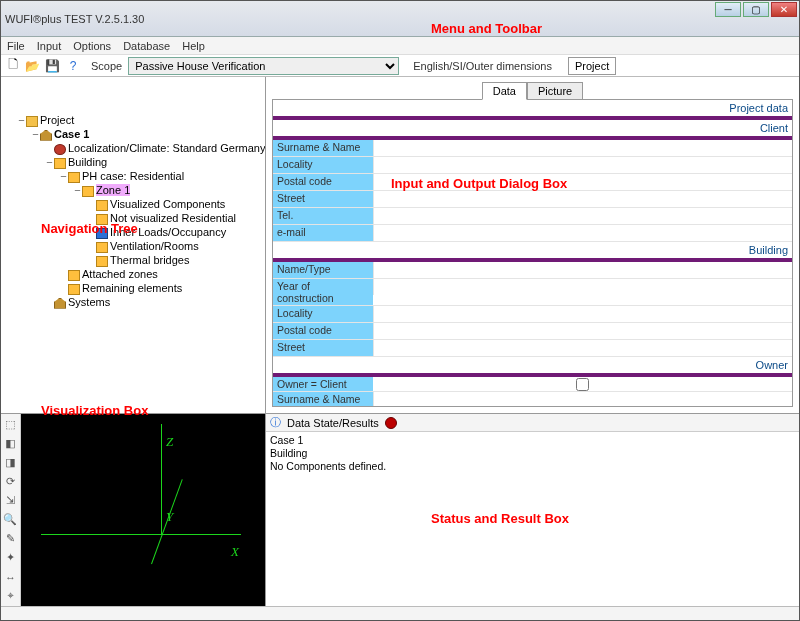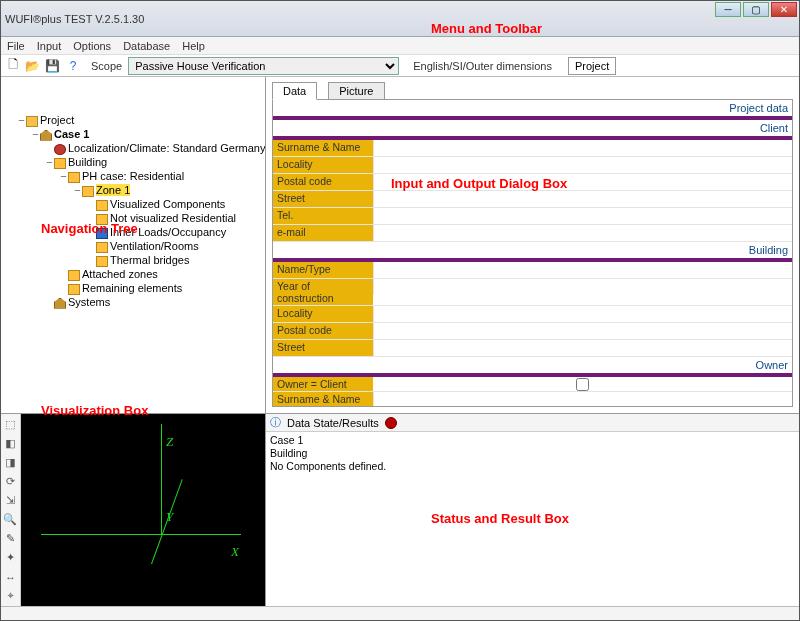--- a/index.html
+++ b/index.html
@@ -22,30 +22,30 @@
   .tree { padding: 4px 2px; font-size: 11px; line-height: 14px; color: #000; margin-top: 32px; }
   .tree ul { list-style: none; padding-left: 14px; }
   .tree li { white-space: nowrap; }
   .tw { display: inline-block; width: 9px; text-align: center; color: #666; }
   .ic { display: inline-block; width: 12px; height: 11px; margin-right: 2px; vertical-align: middle; }
   .ic-folder { background: #f4c14a; border: 1px solid #b88a1e; }
   .ic-box { background: #ffbf3d; border: 1px solid #b78418; }
   .ic-house { background: #c49332; border: 1px solid #8a631b; clip-path: polygon(50% 0,100% 40%,100% 100%,0 100%,0 40%); }
   .ic-red { background: #c0392b; border: 1px solid #7a2018; border-radius: 50%; }
   .ic-blue { background: #2a6fd6; border: 1px solid #173f7c; }
-  .sel { background: #fde047; }
+  .sel { background: #f0abfc; }
   
   .formwrap { display: flex; flex-direction: column; height: 100%; }
-  .tabs { display: flex; padding: 4px 6px 0; gap: 11px; }
+  .tabs { display: flex; padding: 4px 6px 0; gap: 0; justify-content: center; }
   .tab { padding: 2px 10px; border: 1px solid #999; background: #ececec; font-size: 11px; position: relative; top: 1px; }
   .tab.active { background: #fff; border-bottom-color: #fff; }
   .formbody { border: 1px solid #999; margin: 0 6px 6px; flex: 1; overflow-y: scroll; background: #fff; }
   .grp { color: #0b4a87; font-size: 11px; padding: 2px 4px; border-bottom: 4px solid #701a75; text-align: right; }
   .row { display: flex; align-items: stretch; border-bottom: 1px solid #e4e4e4; }
-  .row label { width: 100px; padding: 1px 4px; font-size: 10.5px; color: #333; background: #eab308; }
+  .row label { width: 100px; padding: 1px 4px; font-size: 10.5px; color: #333; background: #7dd3fc; }
   .row .val { flex: 1; }
   .row input[type=text] { width: 100%; height: 16px; border: none; border-left: 1px solid #e4e4e4; font: 10.5px sans-serif; padding: 0 3px; }
   .row .chk { flex: 1; display: flex; justify-content: center; align-items: center; }
   
   .vizpanel { background: #fff; display: flex; }
   .vtoolbar { width: 20px; background: #f4f4f4; border-right: 1px solid #ccc; display: flex; flex-direction: column; align-items: center; gap: 5px; padding: 4px 0; }
   .vtb { width: 14px; height: 14px; display: flex; align-items: center; justify-content: center; font-size: 11px; color: #555; }
   .viz { flex: 1; background: #000; position: relative; }
   .axis { position: absolute; background: #1cd61c; }
   .axis.x { height: 1px; width: 200px; top: 120px; left: 20px; }

